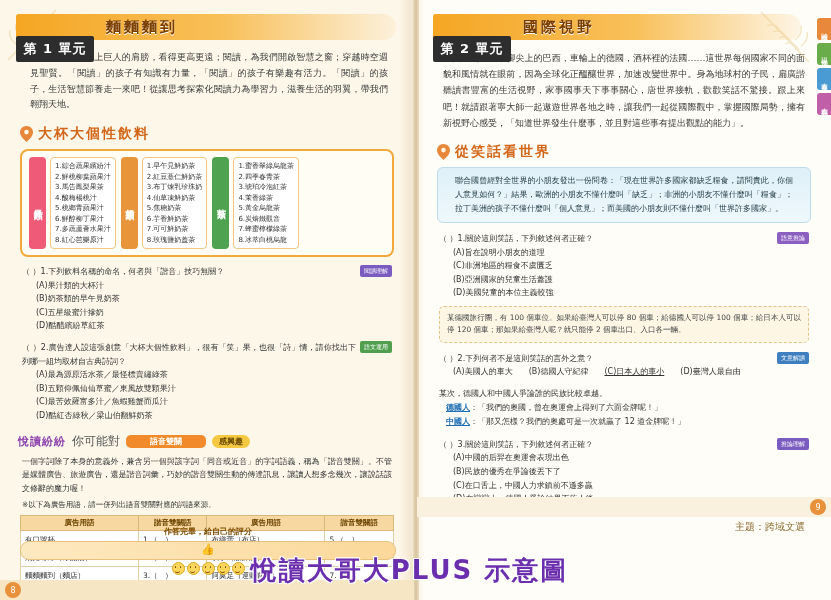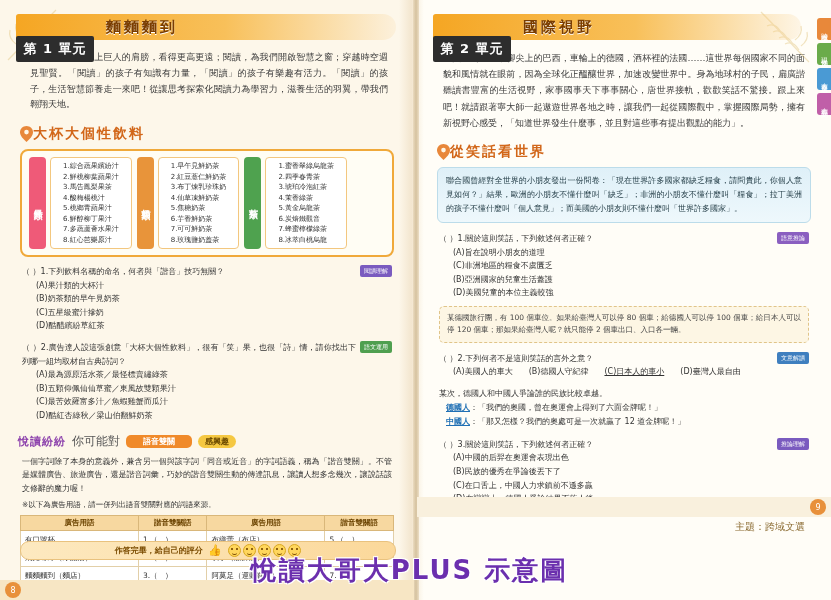--- a/index.html
+++ b/index.html
@@ -47,21 +47,21 @@
   }
 
   
   .intro{
     margin:10px 26px 0 30px;
     font-size:9px;line-height:1.75;color:#3a3a3a;text-align:justify;
   }
 
   
   .sec-head{
-    display:flex;align-items:center;margin:12px 0 6px 20px;
+    display:flex;align-items:center;gap:5px;margin:12px 0 6px 20px;
   }
   .pin{
     width:13px;height:16px;position:relative;flex:0 0 auto;
   }
   .pin svg{display:block}
   .sec-title{
     color:#d2671a;font-size:14px;font-weight:bold;letter-spacing:2px;
   }
 
   
@@ -76,21 +76,21 @@
     width:17px;border-radius:4px;color:#fff;font-size:9px;font-weight:bold;
     display:flex;align-items:center;justify-content:center;text-align:center;
     line-height:1.05;padding:2px 0;
   }
   .tag span{writing-mode:vertical-rl;letter-spacing:1px;}
   .tag.juice{background:#ef5a78;}
   .tag.milk{background:#e8943a;}
   .tag.tea{background:#4fa24f;}
   .list{
     border:1px solid #f3c77f;border-radius:4px;background:#fff;
-    padding:3px 12px;font-size:7px;line-height:1.5;color:#333;
+    padding:3px 4px;font-size:7px;line-height:1.5;color:#333;
   }
   .list div{white-space:nowrap;}
 
   
   .q-block{margin:8px 22px 0 22px;font-size:8px;line-height:1.7;color:#333;text-align:justify;}
   .q-line{position:relative;padding-left:0;}
   .q-opts{margin-left:14px;}
   .q-opts div{white-space:nowrap;}
   .tagchip{
     display:inline-block;background:#7a5bbf;color:#fff;font-size:6px;
@@ -102,21 +102,21 @@
 
   
   .fun-head{
     margin:10px 18px 0 18px;display:flex;align-items:center;gap:6px;
   }
   .fun-title{
     color:#8e44ad;font-size:11px;font-weight:bold;letter-spacing:1px;
   }
   .fun-sub{font-size:12px;color:#555;}
   .chip-orange{
-    background:#f08a2a;color:#fff;font-size:8px;padding:1px 17px;border-radius:5px;font-weight:bold;
+    background:#f08a2a;color:#fff;font-size:8px;padding:1px 24px;border-radius:5px;font-weight:bold;
   }
   .chip-yellow{
     background:#f5c842;color:#6b4a00;font-size:8px;padding:1px 7px;border-radius:9px;font-weight:bold;
   }
   .fun-body{
     margin:5px 22px 0 22px;font-size:8px;line-height:1.7;color:#333;text-align:justify;
   }
   .fun-note{margin:4px 22px 0 22px;font-size:7.5px;line-height:1.6;color:#333;}
 
   
@@ -128,21 +128,21 @@
     background:#f7d8a0;border:1px solid #d9b77a;padding:2px 3px;font-weight:bold;color:#6b4300;
   }
   .ht td{border:1px solid #e2cfa8;padding:2px 4px;height:13px;}
 
   
   .footer-bar{
     position:absolute;left:20px;bottom:40px;width:374px;height:17px;
     background:linear-gradient(to right,#fde9c0,#fbd89a);
     border:1px solid #e9c27e;border-radius:9px;
     display:flex;align-items:center;justify-content:center;gap:6px;
-    font-size:8px;color:#7a4b00;font-weight:bold;
+    font-size:8px;color:#7a4b00;font-weight:bold;flex-direction:column;
   }
   .faces{display:flex;gap:2px;}
   .face{
     width:11px;height:11px;border-radius:50%;background:#ffd65c;border:1px solid #d9a820;
     position:relative;
   }
   .face::before{
     content:"";position:absolute;left:2px;top:3px;width:1.5px;height:1.5px;background:#7a4b00;border-radius:50%;
     box-shadow:5px 0 0 #7a4b00;
   }
@@ -176,21 +176,21 @@
   .tab.t1{background:#6aab4a;}
   .tab.t2{background:#4a9ad4;}
   .tab.t3{background:#c05fa8;}
 
   
   .rp-body{
     margin:10px 26px 0 26px;font-size:9px;line-height:1.8;color:#3a3a3a;text-align:justify;
   }
   .joke-box{
     margin:6px 20px 0 20px;background:linear-gradient(to bottom,#dff0f8,#eef8fc);
-    border:1px solid #bcdcea;border-radius:6px;padding:6px 8px;
+    border:1px solid #bcdcea;border-radius:6px;padding:6px 17px;
     font-size:8px;line-height:1.75;color:#27404a;text-align:justify;
   }
   .rq{margin:9px 22px 0 22px;font-size:8px;line-height:1.7;color:#333;}
   .calc-box{
     margin:6px 22px 0 22px;background:#fdf6e4;border:1px dashed #e0c489;border-radius:5px;
     padding:5px 7px;font-size:7.5px;line-height:1.65;color:#444;text-align:justify;
   }
   .dialog{
     margin:8px 22px 0 22px;font-size:8px;line-height:1.75;color:#333;
   }

